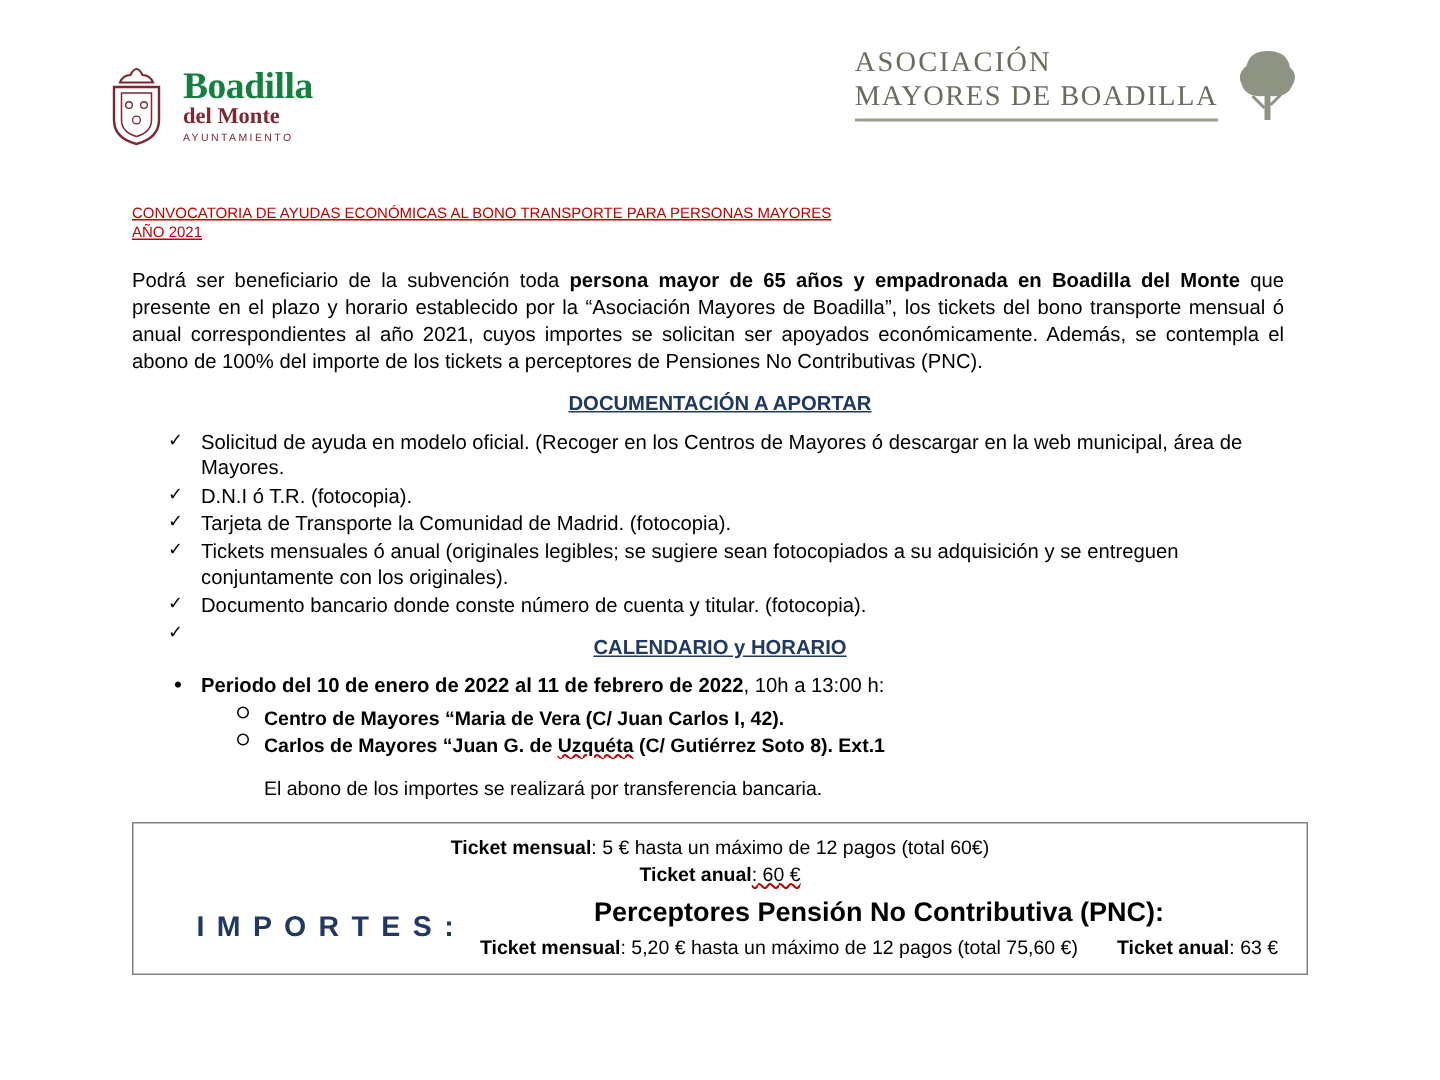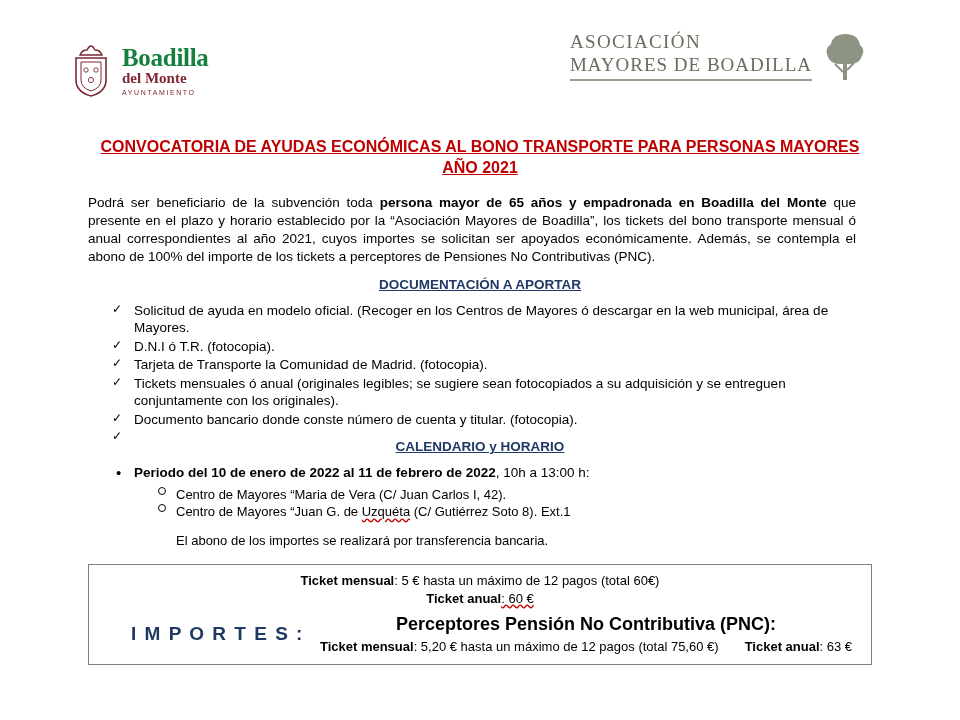--- a/index.html
+++ b/index.html
@@ -99,24 +99,24 @@
     position: absolute;
     left: 88px;
     top: 136px;
     width: 784px;
     font-size: 13.5px;
     line-height: 1.30;
   }
 
   .title {
     color: #c00000;
-    font-weight: bold;
-    text-align: center;
+    font-weight: normal;
+    text-align: left;
     text-decoration: underline;
-    font-size: 16px;
+    font-size: 10px;
     line-height: 1.32;
     margin-bottom: 16px;
   }
 
   .section-head {
     color: #1f3864;
     font-weight: bold;
     text-align: center;
     text-decoration: underline;
     font-size: 13.5px;
@@ -174,20 +174,21 @@
   ul.subitems {
     list-style: none;
     margin: 4px 0 0 68px;
     padding: 0;
   }
   ul.subitems li {
     position: relative;
     padding-left: 20px;
     font-size: 13px;
     line-height: 1.38;
+    font-weight: bold;
   }
   ul.subitems li .ring {
     position: absolute;
     left: 2px;
     top: 1px;
     width: 6px;
     height: 6px;
     border: 1.2px solid #000;
     border-radius: 50%;
   }
@@ -316,21 +317,21 @@
     </li>
   </ul>
 
   <ul class="subitems">
     <li>
       <span class="ring"></span>
       <span>Centro de Mayores “Maria de Vera (C/ Juan Carlos I, 42).</span>
     </li>
     <li>
       <span class="ring"></span>
-      <span>Centro de Mayores “Juan G. de </span><span class="uzqueta">Uzquéta</span><span> (C/ Gutiérrez Soto 8). Ext.1</span>
+      <span>Carlos de Mayores “Juan G. de </span><span class="uzqueta">Uzquéta</span><span> (C/ Gutiérrez Soto 8). Ext.1</span>
     </li>
   </ul>
 
   <div class="transfer-note">El abono de los importes se realizará por transferencia bancaria.</div>
 
   <div class="importes-box">
     <div class="imp-line-center">
       <span class="b">Ticket mensual</span><span>: 5 € hasta un máximo de 12 pagos (total 60€)</span>
     </div>
     <div class="imp-line-center">

